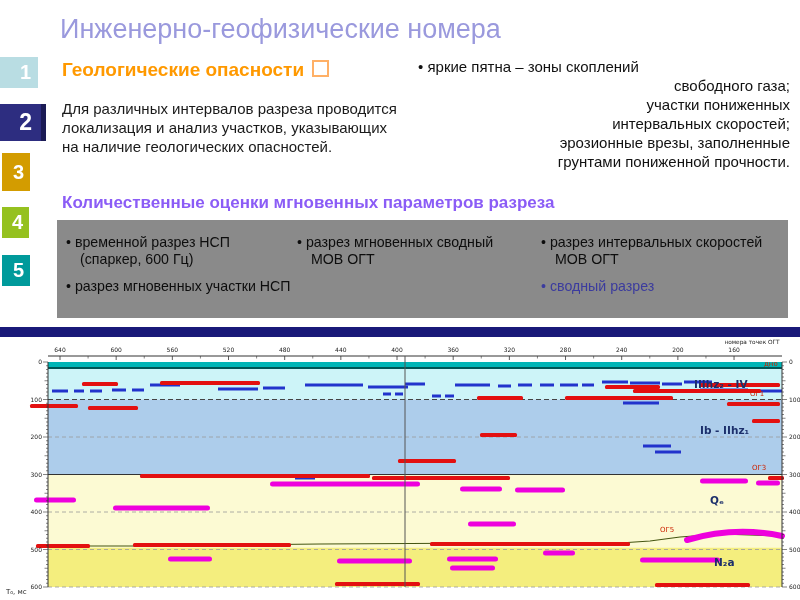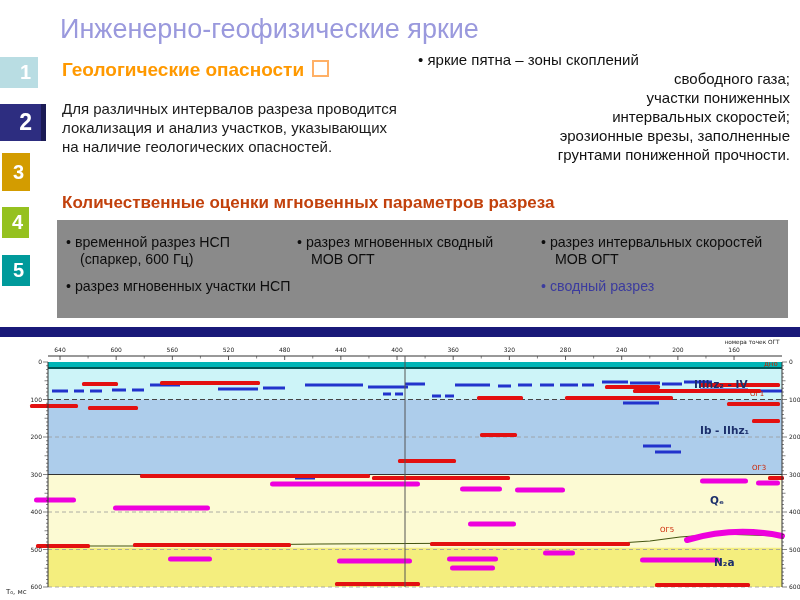--- a/index.html
+++ b/index.html
@@ -10,21 +10,21 @@
   .nb1{left:0;top:57Px;width:38px;height:31px;font-size:20px;padding:4px 7px 0 0;}
   .nb2{left:0;top:104px;width:46px;height:37px;font-size:23px;padding:5px 9px 0 0;border-right:5px solid #1b1b55;}
   .nb3{left:2px;top:153px;width:28px;height:38px;font-size:20px;padding:8px 6px 0 0;}
   .nb4{left:2px;top:207px;width:27px;height:31px;font-size:20px;padding:4px 6px 0 0;}
   .nb5{left:2px;top:255px;width:28px;height:31px;font-size:20px;padding:4px 6px 0 0;}
   #title{position:absolute;left:60px;top:14px;font-size:27px;font-weight:400;}
   #heading{position:absolute;left:62px;top:59px;font-size:19px;font-weight:bold;}
   #heading .chk{display:inline-block;width:13px;height:13px;border:2px solid #ffb066;
                 margin-left:8px;vertical-align:-1px;}
   #intro{position:absolute;left:62px;top:99px;width:340px;font-size:15px;line-height:1.27;color:#1a1a1a;}
-  #hazards{position:absolute;left:418px;top:50px;width:372px;font-size:15px;line-height:1.27;color:#111;}
+  #hazards{position:absolute;left:418px;top:57px;width:372px;font-size:15px;line-height:1.27;color:#111;}
   #hazards .cont{padding-left:14px;text-align:right;}
   #subheading{position:absolute;left:62px;top:193px;font-size:17px;font-weight:bold;}
   #graypanel{position:absolute;left:57px;top:220px;width:731px;height:98px;}
   .mcol{position:absolute;top:14px;font-size:14.2px;line-height:1.22;color:#0d0d0d;}
   .mcol0{left:9px;width:228px;} .mcol1{left:240px;width:232px;} .mcol2{left:484px;width:240px;}
   .mitem{padding-left:14px;text-indent:-14px;margin-bottom:9px;}
   .mitem.link{color:#3b3b9e;}
   #navybar{position:absolute;left:0;top:327px;width:800px;height:10px;}
   #chart{position:absolute;left:0;top:338px;width:800px;height:262px;}
   svg text{font-family:"DejaVu Sans",sans-serif;}
@@ -35,38 +35,38 @@
 <div id="slide">
 
   <div id="sidebar">
       <div class="nb nb1" style="background: rgb(185, 221, 227);">1</div>
       <div class="nb nb2" style="background: rgb(45, 45, 128);">2</div>
       <div class="nb nb3" style="background: rgb(211, 156, 0);">3</div>
       <div class="nb nb4" style="background: rgb(149, 193, 31);">4</div>
       <div class="nb nb5" style="background: rgb(0, 154, 155);">5</div>
     </div>
 
-  <div id="title" style="color: rgb(154, 153, 221);">Инженерно-геофизические яркие</div>
+  <div id="title" style="color: rgb(154, 153, 221);">Инженерно-геофизические номера</div>
 
   <div id="intro">Для различных интервалов разреза проводится локализация и анализ участков, указывающих на наличие геологических опасностей.</div>
 
   <div id="heading" style="color: rgb(255, 153, 0);">
     <span>Геологические опасности</span><span class="chk"></span>
   </div>
 
   <div id="hazards">
       <div class="">• яркие пятна – зоны скоплений</div>
       <div class="cont">свободного газа;</div>
       <div class="cont">участки пониженных</div>
       <div class="cont">интервальных скоростей;</div>
       <div class="cont">эрозионные врезы, заполненные</div>
       <div class="cont">грунтами пониженной прочности.</div>
     </div>
 
-  <div id="subheading" style="color: #c2410c;">Количественные оценки мгновенных параметров разреза</div>
+  <div id="subheading" style="color: #8b5cf6;">Количественные оценки мгновенных параметров разреза</div>
 
   <div id="graypanel" style="background: rgb(138, 138, 138);">
       <div class="mcol mcol0">
         <div class="mitem">• временной разрез НСП (спаркер, 600 Гц)</div>
         <div class="mitem">• разрез мгновенных участки НСП</div>
       </div>
       <div class="mcol mcol1">
         <div class="mitem">• разрез мгновенных сводный МОВ ОГТ</div>
       </div>
       <div class="mcol mcol2">

